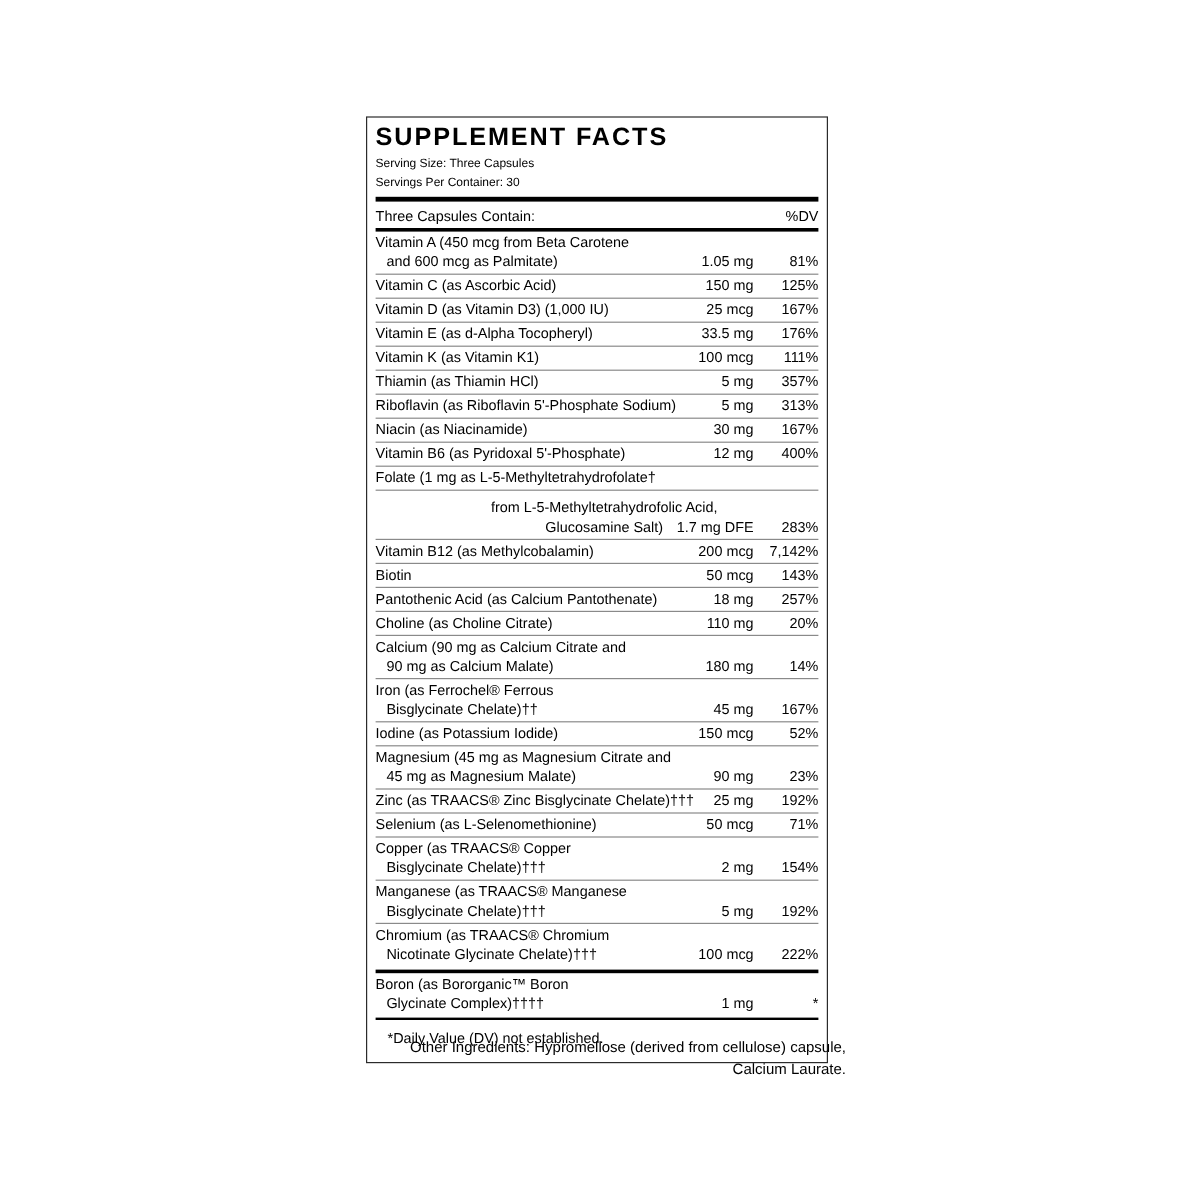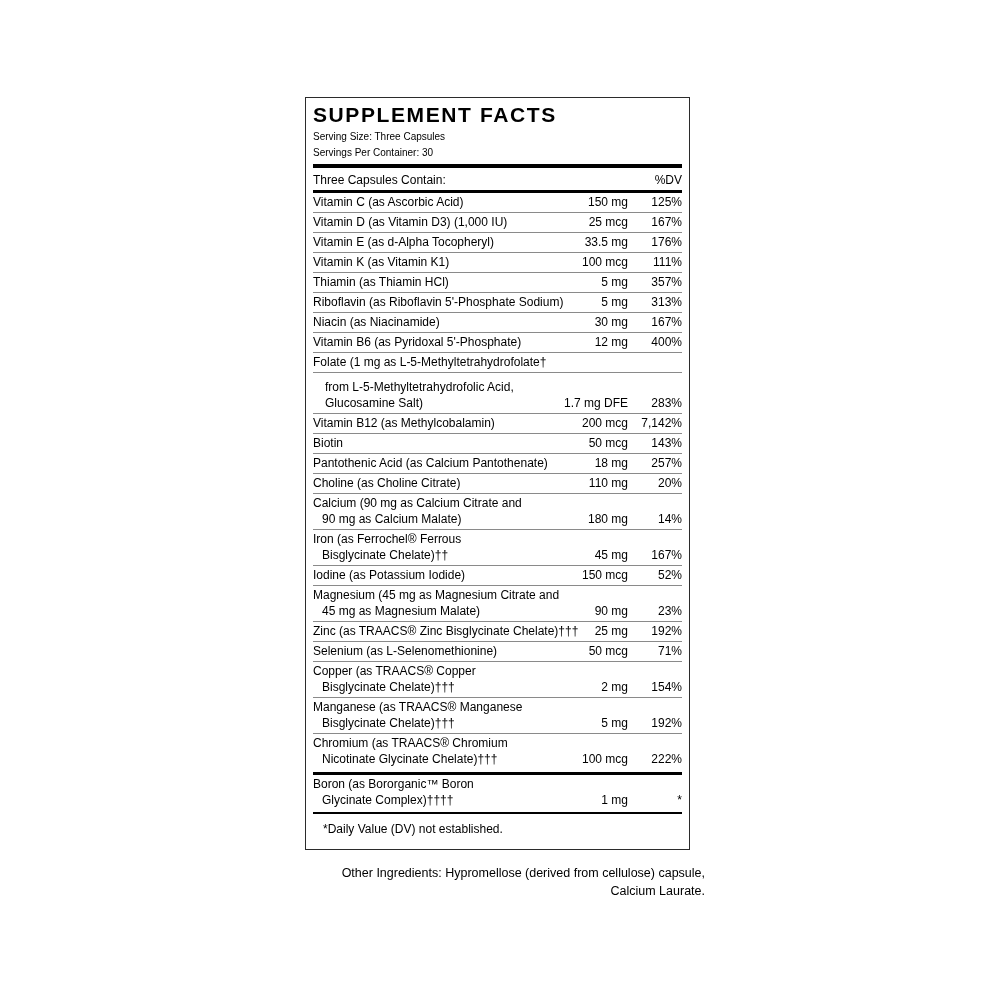--- a/index.html
+++ b/index.html
@@ -51,21 +51,21 @@
     font-weight: normal;
     line-height: 16px;
     padding: 2px 0;
     border-bottom: 3px solid #000;
   }
   .rows { font-size: 12px; }
   .frow {
     padding: 1px 0 2px 0;
   }
   .frow + .frow { border-top: 1px solid #8a8a8a; }
-  .frow.spaced { padding-top: 6px; }
+  .frow.spaced { padding-top: 6px; text-align: center; }
   .fline {
     position: relative;
     line-height: 16px;
     min-height: 16px;
   }
   .fline .nm { white-space: nowrap; }
   .fline.cont .nm { padding-left: 9px; display: inline-block; }
   .frow.indent .fline .nm { padding-left: 12px; display: inline-block; }
   .amt {
     position: absolute;
@@ -112,20 +112,24 @@
 
     <div class="bar bar-thick"></div>
 
     <div class="col-header">
       <span>Three Capsules Contain:</span>
       <span>%DV</span>
     </div>
 
     <div class="rows" id="facts-rows">
         <div class="frow">
+          <div class="fline"><span class="nm">Vitamin A (450 mcg from Beta Carotene</span></div>
+          <div class="fline cont"><span class="nm">and 600 mcg as Palmitate)</span><span class="amt">1.05 mg</span><span class="dv">81%</span></div>
+        </div>
+        <div class="frow">
           <div class="fline"><span class="nm">Vitamin C (as Ascorbic Acid)</span><span class="amt">150 mg</span><span class="dv">125%</span></div>
         </div>
         <div class="frow">
           <div class="fline"><span class="nm">Vitamin D (as Vitamin D3) (1,000 IU)</span><span class="amt">25 mcg</span><span class="dv">167%</span></div>
         </div>
         <div class="frow">
           <div class="fline"><span class="nm">Vitamin E (as d-Alpha Tocopheryl)</span><span class="amt">33.5 mg</span><span class="dv">176%</span></div>
         </div>
         <div class="frow">
           <div class="fline"><span class="nm">Vitamin K (as Vitamin K1)</span><span class="amt">100 mcg</span><span class="dv">111%</span></div>

